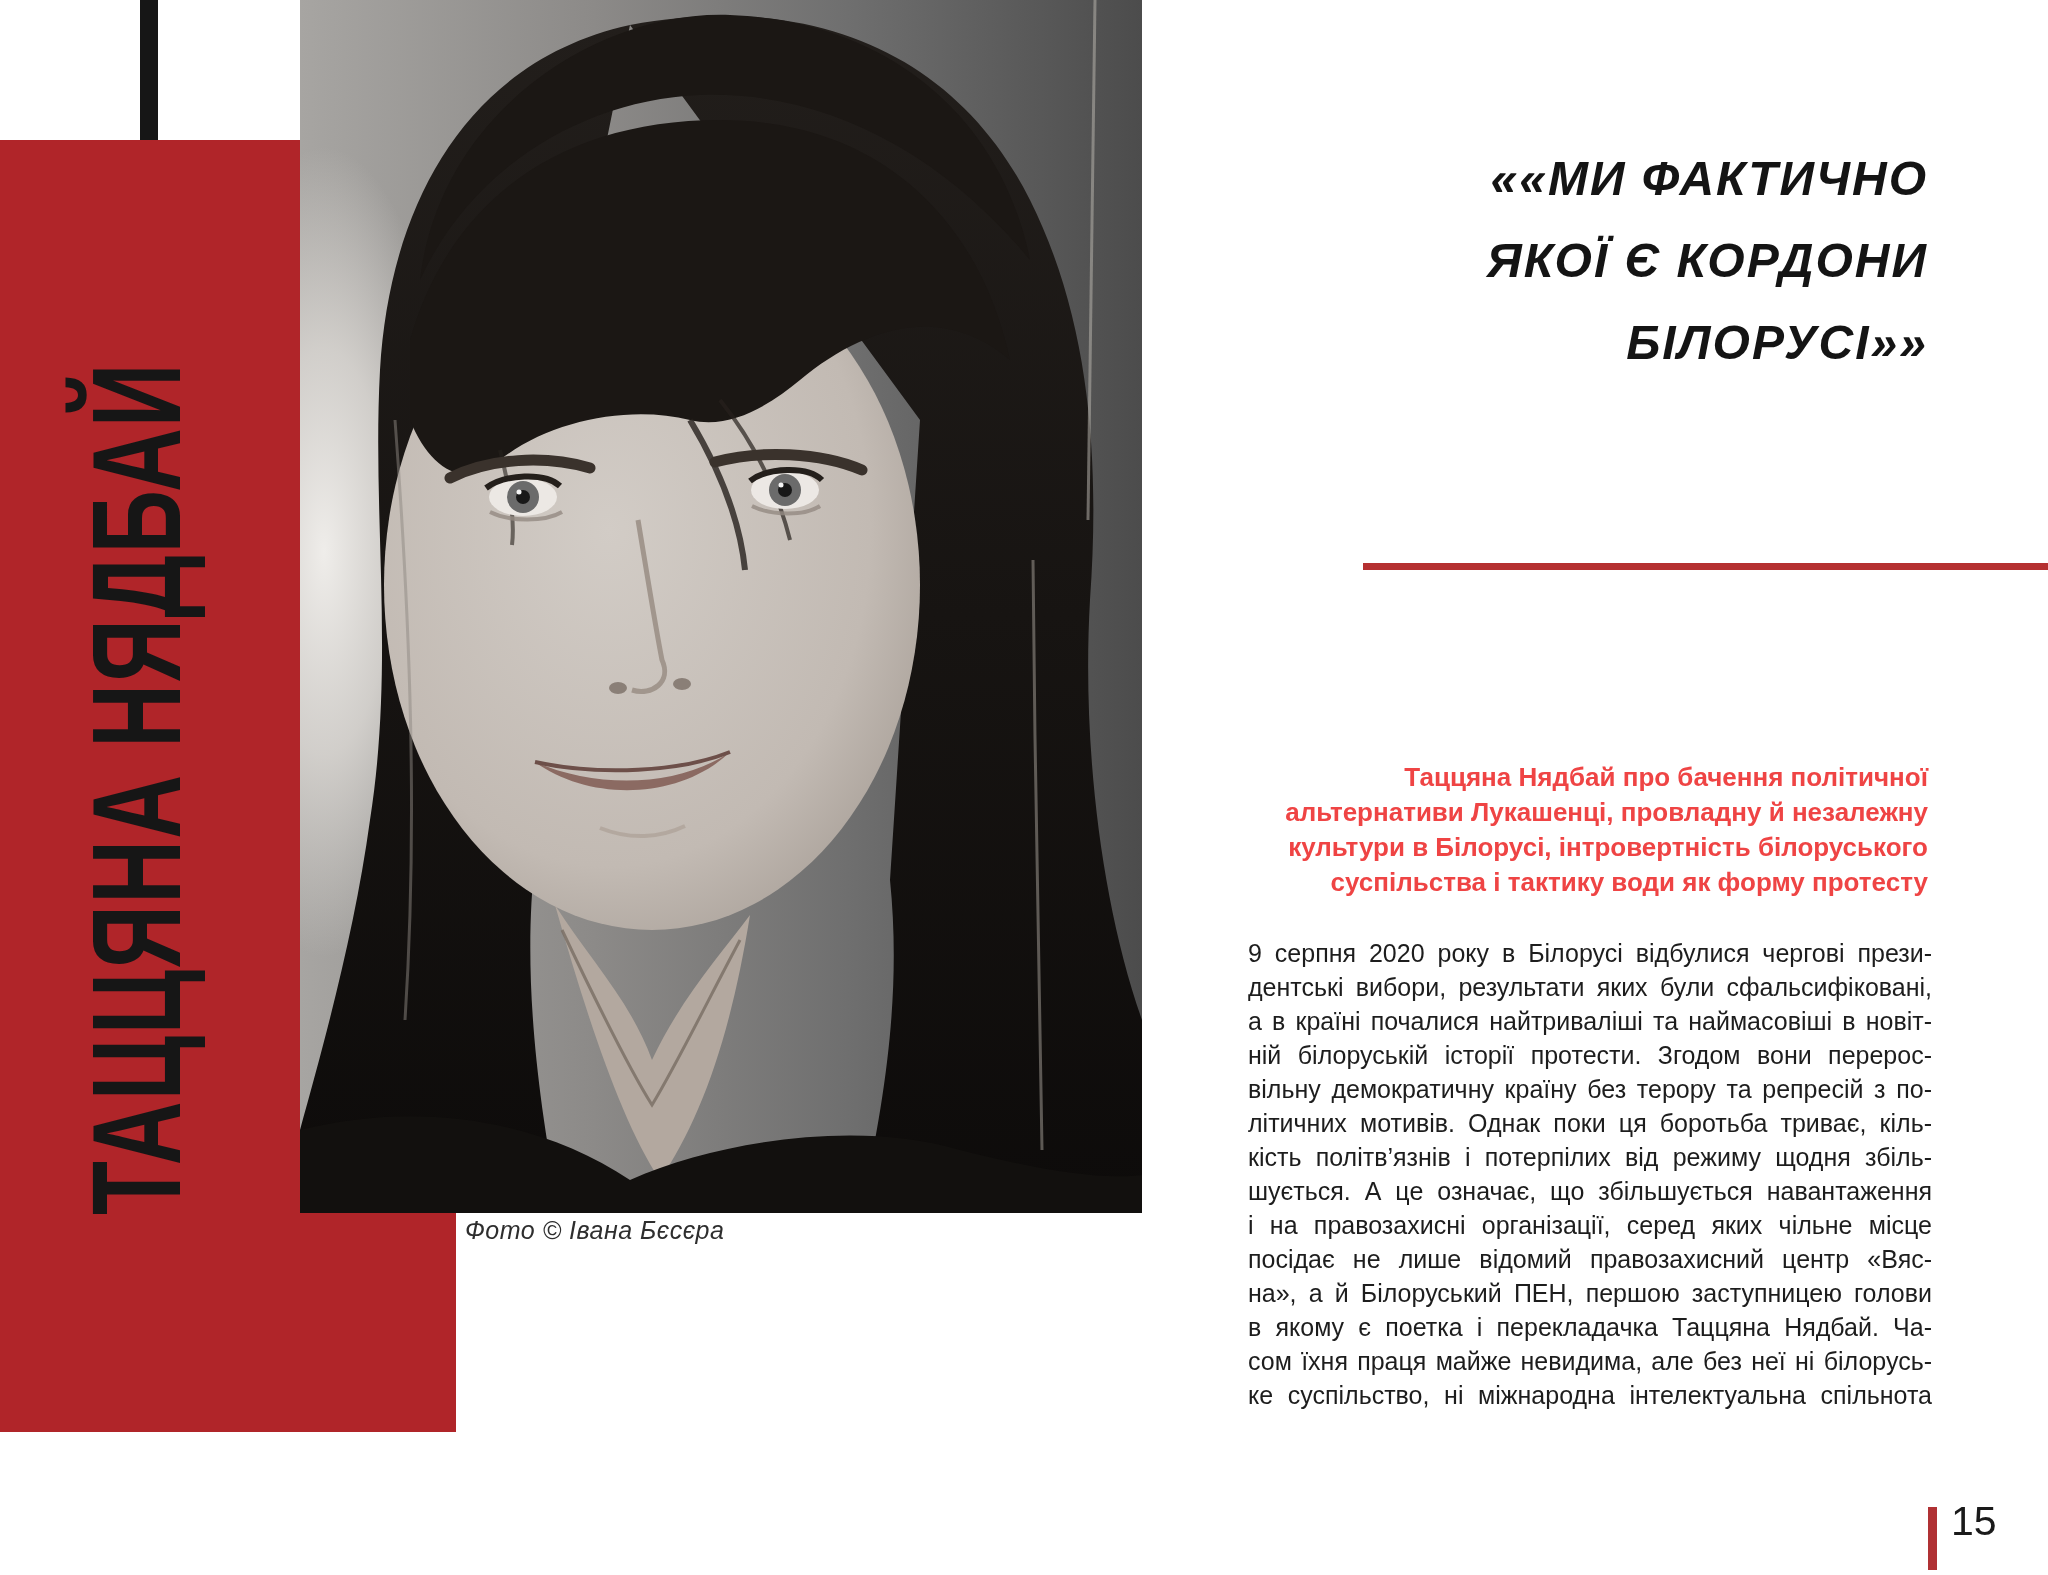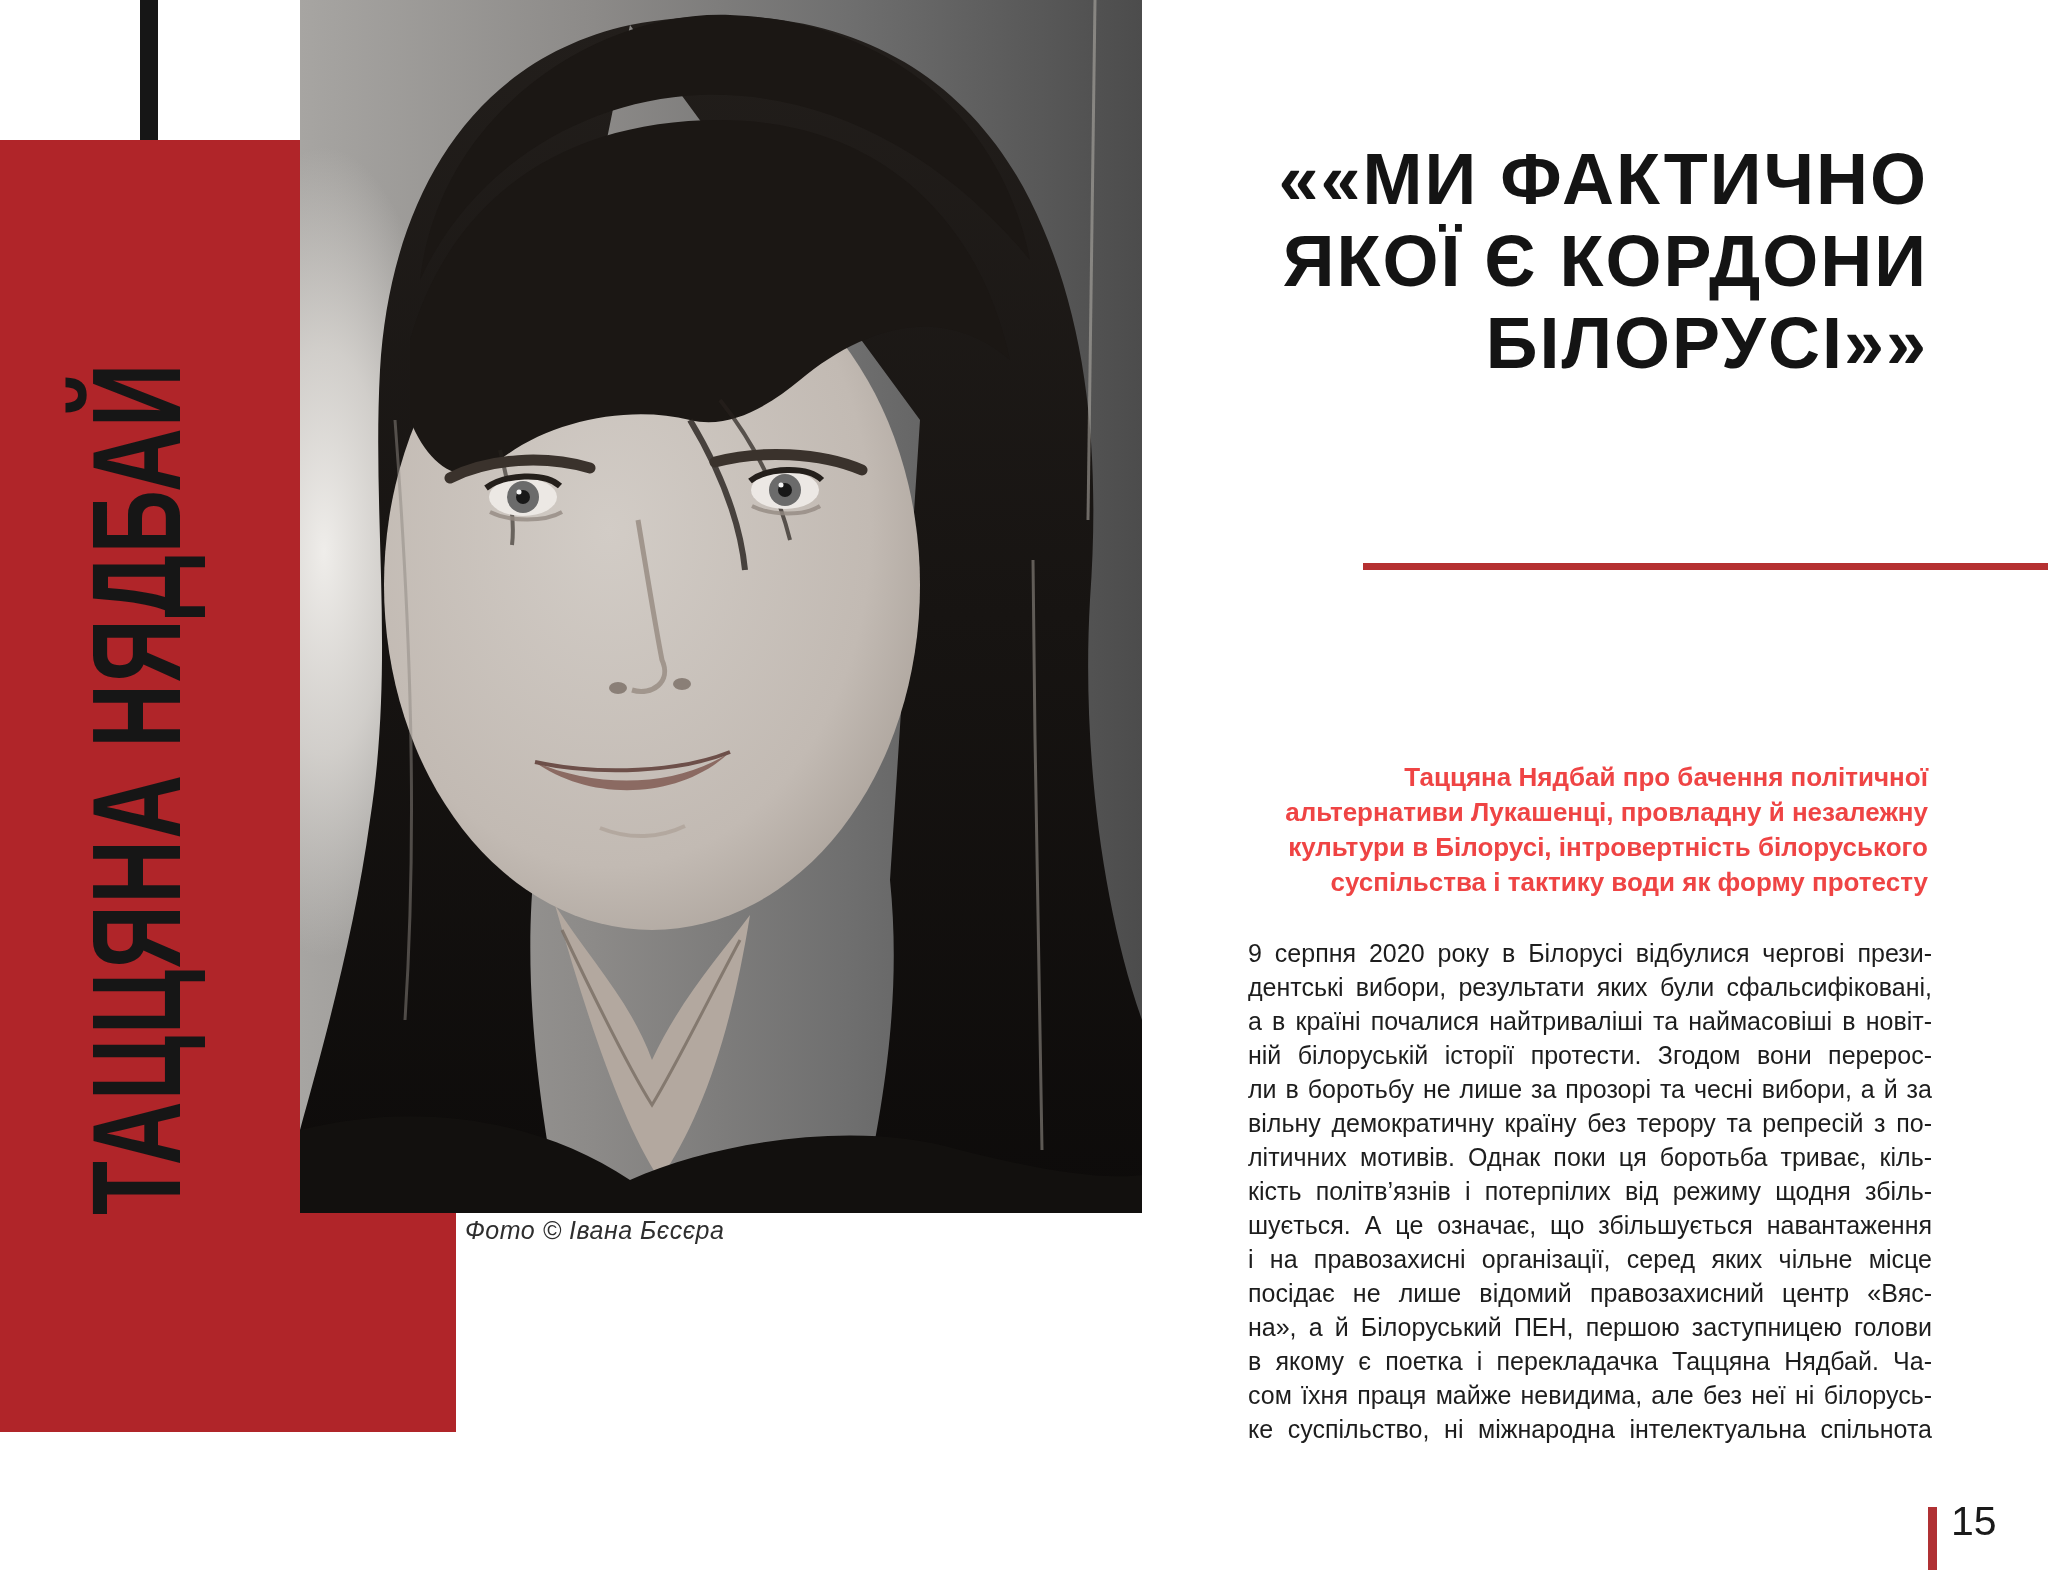--- a/index.html
+++ b/index.html
@@ -13,21 +13,21 @@
           transform:rotate(-90deg) scaleX(0.70);white-space:nowrap;
           font-weight:bold;font-size:126px;line-height:126px;letter-spacing:2px;color:#161616;}
 
   .photo{position:absolute;left:300px;top:0;width:842px;height:1213px;}
   .photo svg{display:block;width:100%;height:100%;}
 
   .credit{position:absolute;left:465px;top:1214px;font-style:italic;font-size:25px;
           line-height:32px;letter-spacing:.5px;color:#2e2e2e;}
 
   .headline{position:absolute;right:120px;top:138px;text-align:right;color:#141414;font-weight:bold;}
-  .hline{font-size:72px;line-height:82px;letter-spacing:2px;white-space:nowrap;}
+  .hline{font-size:48px;line-height:82px;letter-spacing:2px;white-space:nowrap;font-style:italic;}
 
   .rule{position:absolute;left:1363px;right:0;top:563px;height:7px;background:#b53031;}
 
   .intro{position:absolute;right:120px;top:760px;width:1000px;text-align:right;
          font-weight:bold;font-size:26px;line-height:35px;color:#ef4444;}
 
   .bodytext{position:absolute;left:1248px;top:936px;width:684px;
             font-size:25px;line-height:34px;color:#1d1d1d;}
   .bline{text-align:justify;height:34px;overflow:hidden;}
   .bline::after{content:"";display:inline-block;width:100%;height:0;}
@@ -136,21 +136,20 @@
     <div>альтернативи Лукашенці, провладну й незалежну</div>
     <div>культури в Білорусі, інтровертність білоруського</div>
     <div>суспільства і тактику води як форму протесту</div>
   </div>
 
   <div class="bodytext">
     <div class="bline">9 серпня 2020 року в Білорусі відбулися чергові прези-</div>
     <div class="bline">дентські вибори, результати яких були сфальсифіковані,</div>
     <div class="bline">а в країні почалися найтриваліші та наймасовіші в новіт-</div>
     <div class="bline">ній білоруській історії протести. Згодом вони перерос-</div>
-    <div class="bline">ли в боротьбу не лише за прозорі та чесні вибори, а й за</div>
     <div class="bline">вільну демократичну країну без терору та репресій з по-</div>
     <div class="bline">літичних мотивів. Однак поки ця боротьба триває, кіль-</div>
     <div class="bline">кість політв’язнів і потерпілих від режиму щодня збіль-</div>
     <div class="bline">шується. А це означає, що збільшується навантаження</div>
     <div class="bline">і на правозахисні організації, серед яких чільне місце</div>
     <div class="bline">посідає не лише відомий правозахисний центр «Вяс-</div>
     <div class="bline">на», а й Білоруський ПЕН, першою заступницею голови</div>
     <div class="bline">в якому є поетка і перекладачка Таццяна Нядбай. Ча-</div>
     <div class="bline">сом їхня праця майже невидима, але без неї ні білорусь-</div>
     <div class="bline">ке суспільство, ні міжнародна інтелектуальна спільнота</div>

